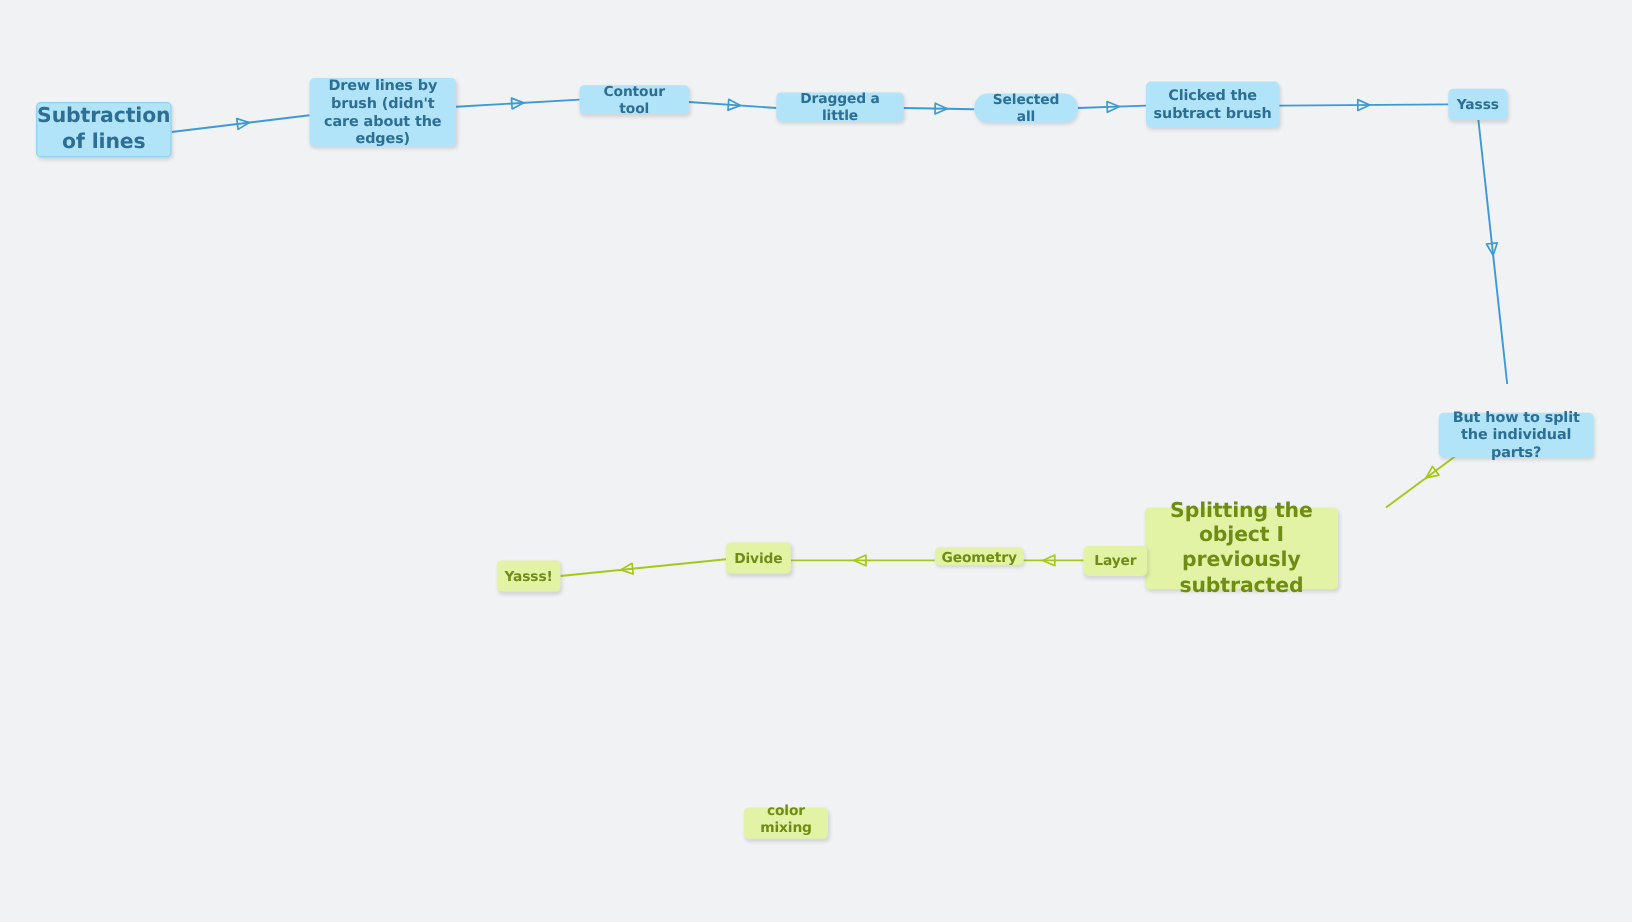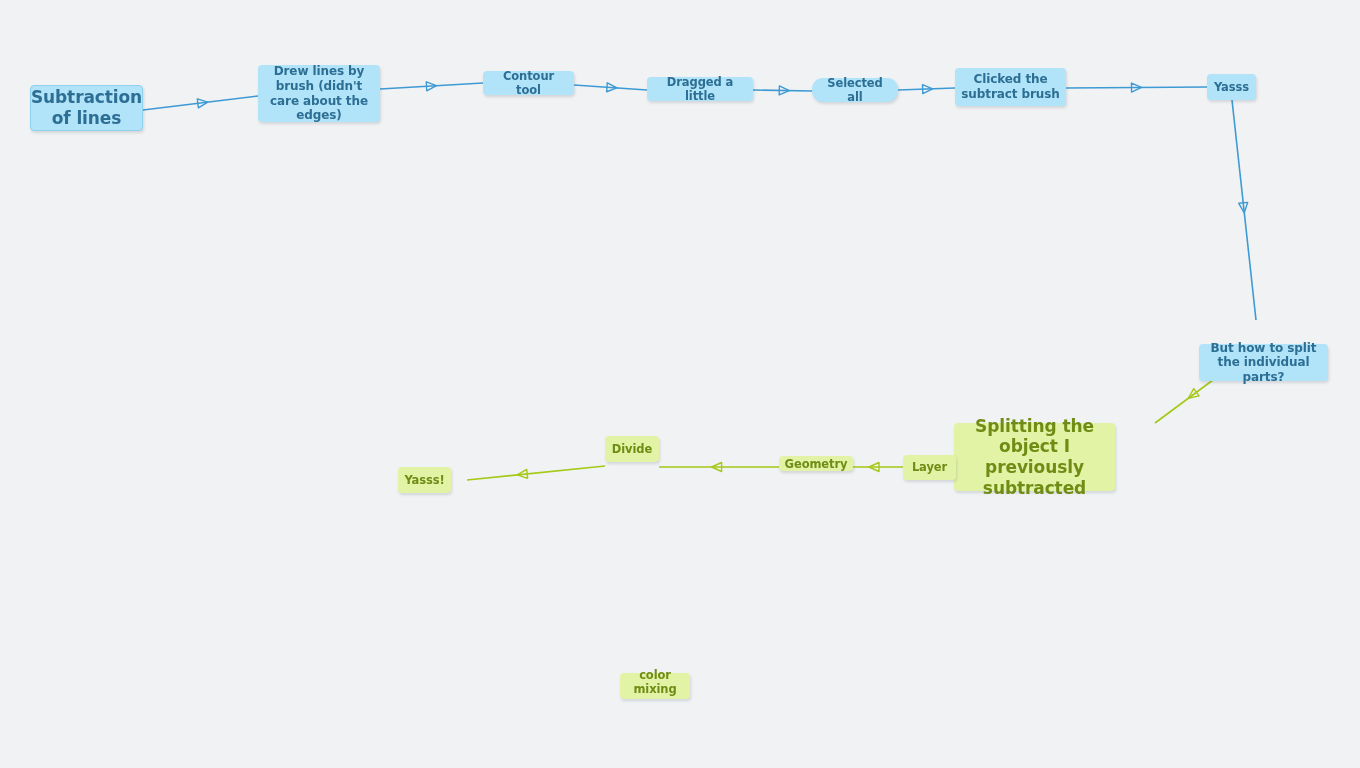--- a/index.html
+++ b/index.html
@@ -120,22 +120,22 @@
     </div>
     <div class="node green root-green" style="left: 954px; top: 423px; width: 161px; height: 68px;">
       <span>Splitting the object I previously subtracted</span>
     </div>
     <div class="node green small" style="left: 903px; top: 455px; width: 53px; height: 25px;">
       <span>Layer</span>
     </div>
     <div class="node green small" style="left: 779px; top: 456px; width: 74px; height: 15px;">
       <span>Geometry</span>
     </div>
-    <div class="node green small" style="left: 605px; top: 436px; width: 54px; height: 26px;">
+    <div class="node green small" style="left: 605px; top: 452px; width: 54px; height: 26px;">
       <span>Divide</span>
     </div>
-    <div class="node green small" style="left: 398px; top: 467px; width: 53px; height: 26px;">
+    <div class="node green small" style="left: 414px; top: 467px; width: 53px; height: 26px;">
       <span>Yasss!</span>
     </div>
     <div class="node green small" style="left: 620px; top: 673px; width: 70px; height: 26px; align-items: flex-end;">
       <span>color mixing</span>
     </div>
   </div>
 
 </body></html>

